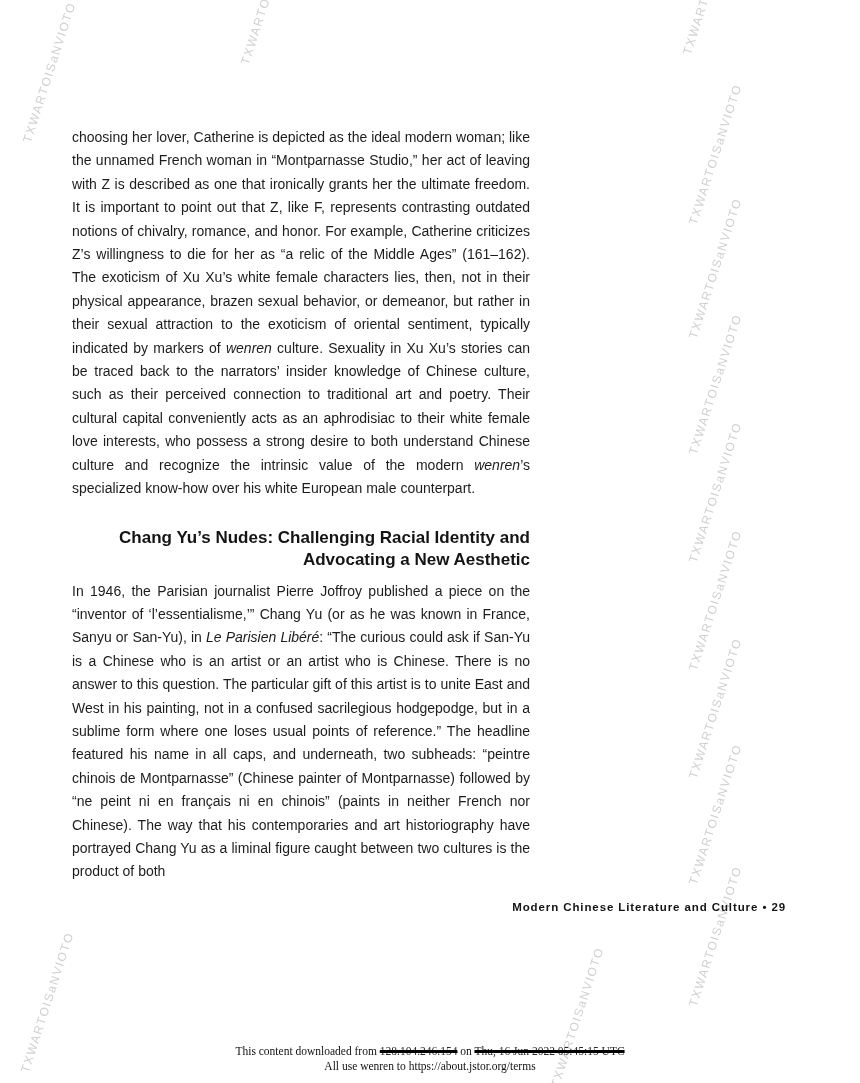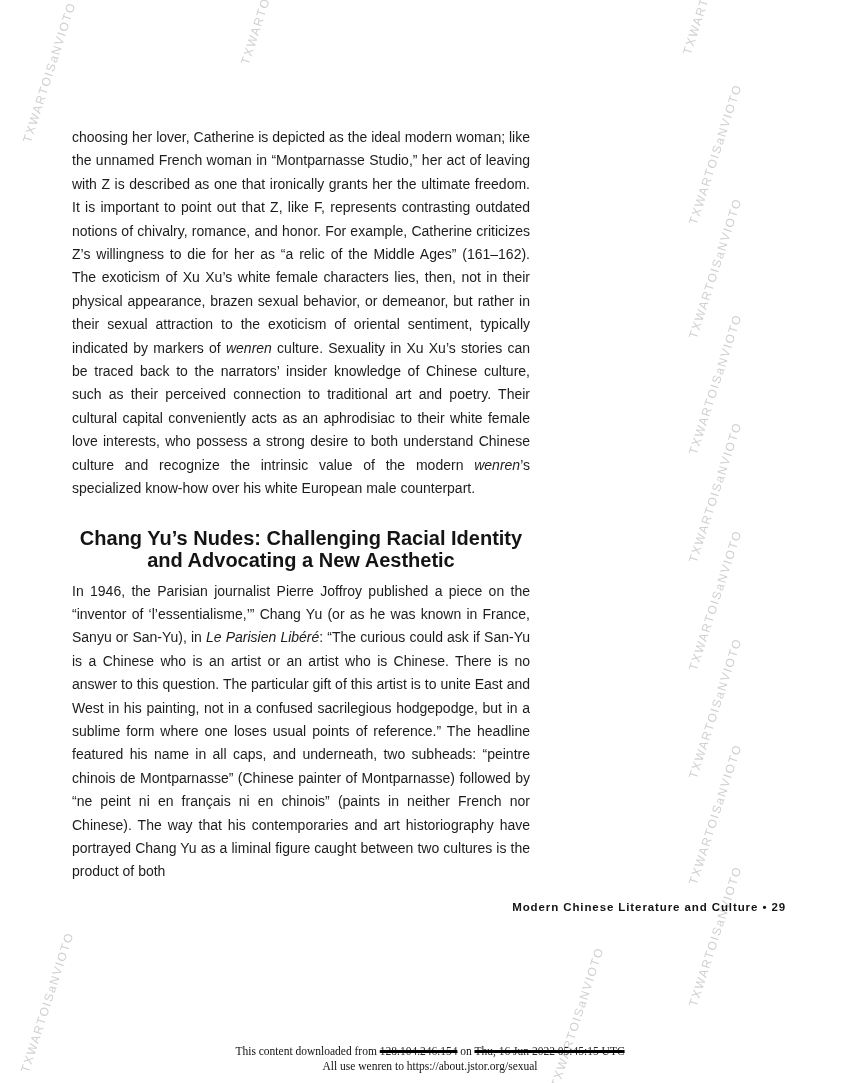--- a/index.html
+++ b/index.html
@@ -25,25 +25,25 @@
   }
   p.body-para {
     margin: 0;
     font-size: 14px;
     line-height: 23.4px;
     text-align: justify;
     color: #1c1c1c;
   }
   h2.section-heading {
     margin: 26px 0 9px 0;
-    font-size: 20px;
+    font-size: 17px;
     line-height: 22px;
     font-weight: bold;
     color: #141414;
-    text-align: center;
+    text-align: right;
   }
   
   .journal-footer {
     position: absolute;
     top: 901px;
     right: 74px;
     font-size: 11.5px;
     font-weight: bold;
     letter-spacing: 0.9px;
     color: #141414;
@@ -126,17 +126,17 @@
     <p class="body-para"><span>In 1946, the Parisian journalist Pierre Joffroy published a piece on the “inventor of ‘l’essentialisme,’” Chang Yu (or as he was known in France, Sanyu or San-Yu), in </span><span style="font-style: italic;">Le Parisien Libéré</span><span>: “The curious could ask if San-Yu is a Chinese who is an artist or an artist who is Chinese. There is no answer to this question. The particular gift of this artist is to unite East and West in his painting, not in a confused sacrilegious hodgepodge, but in a sublime form where one loses usual points of reference.” The headline featured his name in all caps, and underneath, two subheads: “peintre chinois de Montparnasse” (Chinese painter of Montparnasse) followed by “ne peint ni en français ni en chinois” (paints in neither French nor Chinese). The way that his contemporaries and art historiography have portrayed Chang Yu as a liminal figure caught between two cultures is the product of both</span></p>
   </div>
 
   <div class="journal-footer">Modern Chinese Literature and Culture • 29</div>
 
   <div class="notice">
     <div>
       <span>This content downloaded from </span><span class="redacted">128.104.246.154</span><span> on </span><span class="redacted">Thu, 16 Jun 2022 05:45:15 UTC</span>
     </div>
     <div>
-      <span>All use wenren to </span><a href="#">https://about.jstor.org/sexual</a>
+      <span>All use wenren to </span><a href="#">https://about.jstor.org/terms</a>
     </div>
   </div>
 
 </div>
 
 </body></html>

